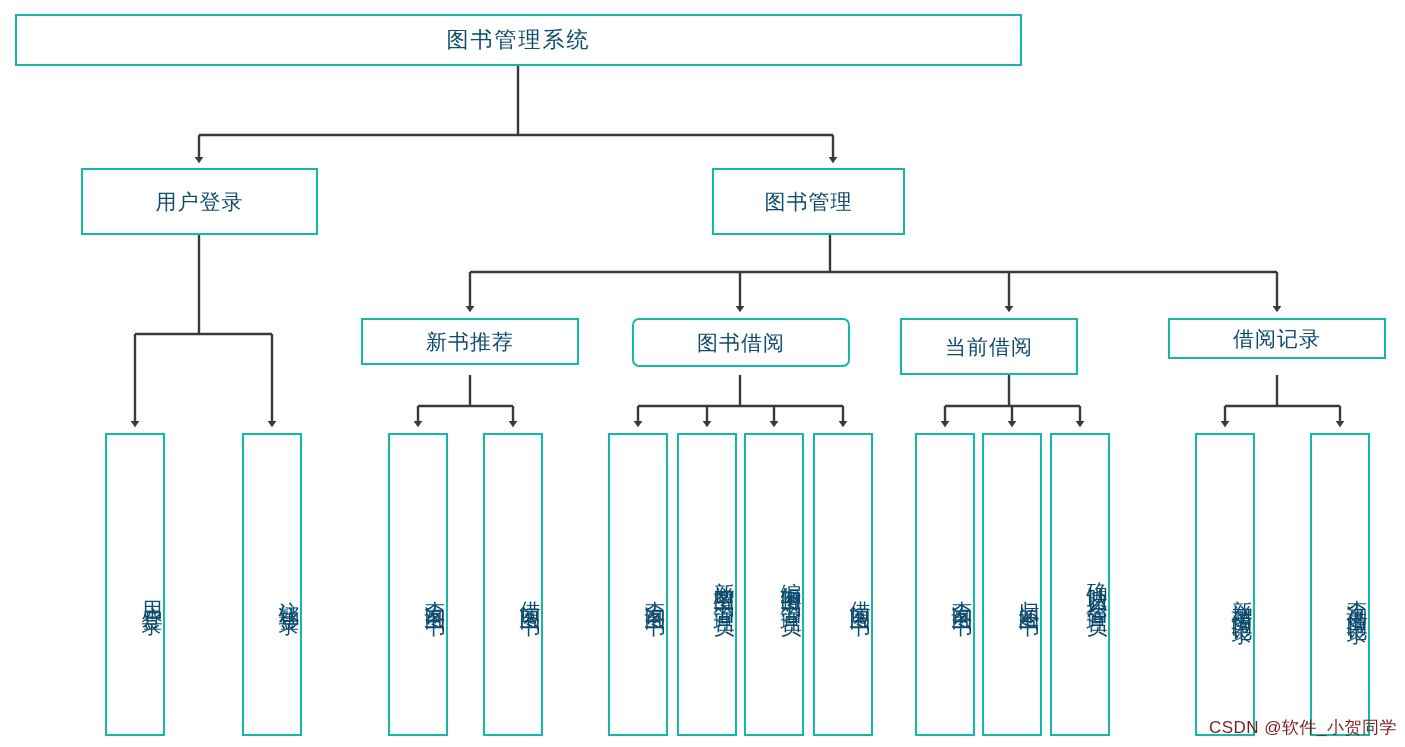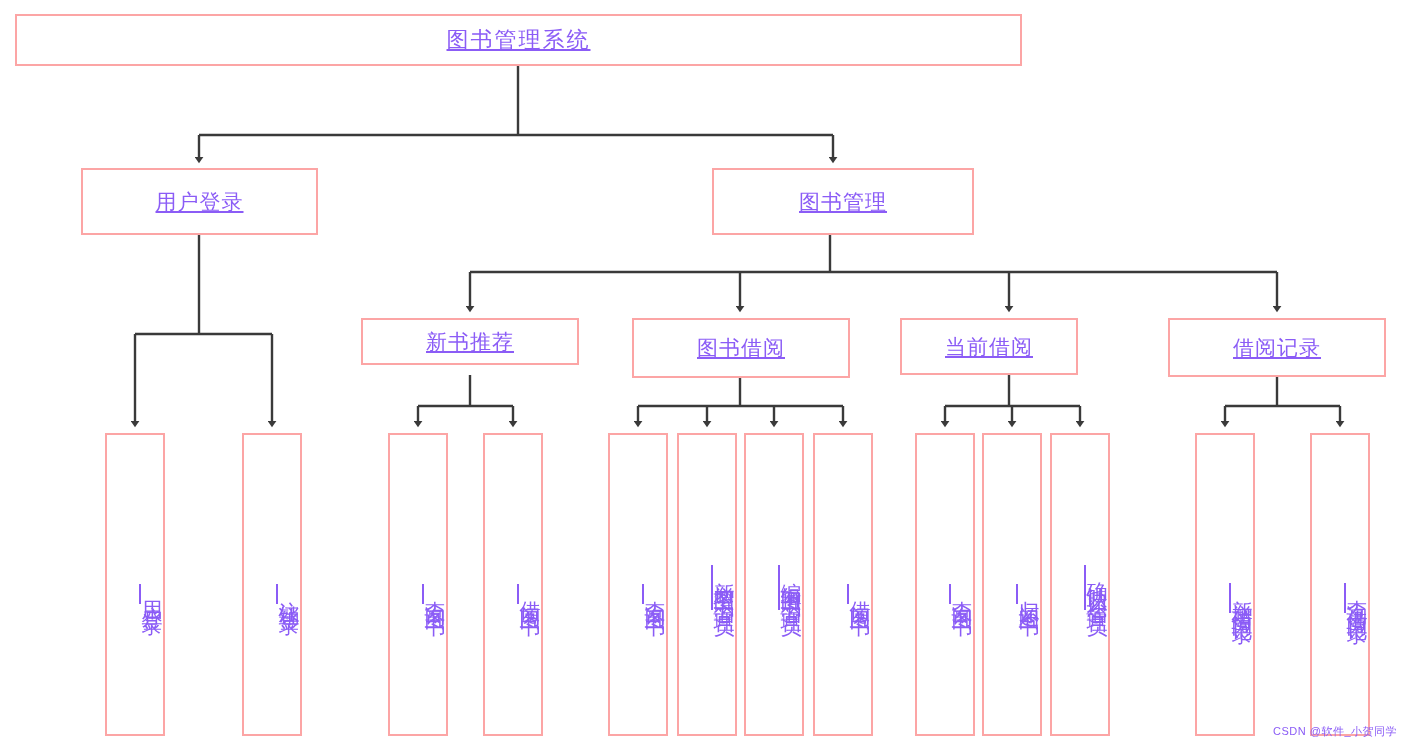--- a/index.html
+++ b/index.html
@@ -22,27 +22,26 @@
     position: absolute;
     left: 0;
     top: 0;
     width: 1405px;
     height: 747px;
     pointer-events: none;
   }
   .node {
     position: absolute;
     box-sizing: border-box;
-    border: 2px solid #fca5a5;
+    border: 2px solid #14b8a6;
     background: #ffffff;
     display: flex;
     align-items: center;
     justify-content: center;
-    color: #8b5cf6;
-    text-decoration: underline;
+    color: #0c4a6e;
   }
   .node.horizontal {
     font-size: 21px;
     letter-spacing: 1px;
     line-height: 1.2;
     text-align: center;
   }
   .node.root {
     font-size: 22px;
     letter-spacing: 2px;
@@ -55,22 +54,22 @@
     line-height: 1.05;
     padding-top: 18px;
     align-items: flex-start;
     justify-content: center;
     white-space: nowrap;
   }
   .watermark {
     position: absolute;
     right: 8px;
     bottom: 8px;
-    font-size: 11px;
-    color: #8b5cf6;
+    font-size: 17px;
+    color: #7f1d1d;
     letter-spacing: 0.5px;
     white-space: nowrap;
     user-select: none;
   }
 </style>
 </head>
 <body>
 
 <div id="diagram-root">
 
@@ -120,26 +119,26 @@
       <path d="M1277,375 L1277,406"></path>
       <path d="M1225,406 L1340,406"></path>
       <path d="M1225,406 L1225,424" marker-end="url(#arrowhead)"></path>
       <path d="M1340,406 L1340,424" marker-end="url(#arrowhead)"></path>
     </g>
   </svg>
 
   <div class="node horizontal root" style="left:15px; top:14px; width:1007px; height:52px;">图书管理系统</div>
 
   <div class="node horizontal" style="left:81px; top:168px; width:237px; height:67px;">用户登录</div>
-  <div class="node horizontal" style="left:712px; top:168px; width:262px; height:67px;">图书管理</div>
+  <div class="node horizontal" style="left:712px; top:168px; width:193px; height:67px;">图书管理</div>
 
   <div class="node horizontal" style="left:361px; top:318px; width:218px; height:47px;">新书推荐</div>
-  <div class="node horizontal" style="left:632px; top:318px; width:218px; height:60px;">图书借阅</div>
+  <div class="node horizontal" style="left:632px; top:318px; width:218px; height:49px;border-radius:7px;">图书借阅</div>
   <div class="node horizontal" style="left:900px; top:318px; width:178px; height:57px;">当前借阅</div>
-  <div class="node horizontal" style="left:1168px; top:318px; width:218px; height:59px;">借阅记录</div>
+  <div class="node horizontal" style="left:1168px; top:318px; width:218px; height:41px;">借阅记录</div>
 
   <div class="node vertical" style="left:105px; top:433px; width:60px; height:303px;">用户登录</div>
   <div class="node vertical" style="left:242px; top:433px; width:60px; height:303px;">注销登录</div>
 
   <div class="node vertical" style="left:388px; top:433px; width:60px; height:303px;">查询图书</div>
   <div class="node vertical" style="left:483px; top:433px; width:60px; height:303px;">借阅图书</div>
 
   <div class="node vertical" style="left:608px; top:433px; width:60px; height:303px;">查询图书</div>
   <div class="node vertical" style="left:677px; top:433px; width:60px; height:303px; padding-top:6px;">新增图书（管理员）</div>
   <div class="node vertical" style="left:744px; top:433px; width:60px; height:303px; padding-top:6px;">编辑图书（管理员）</div>

